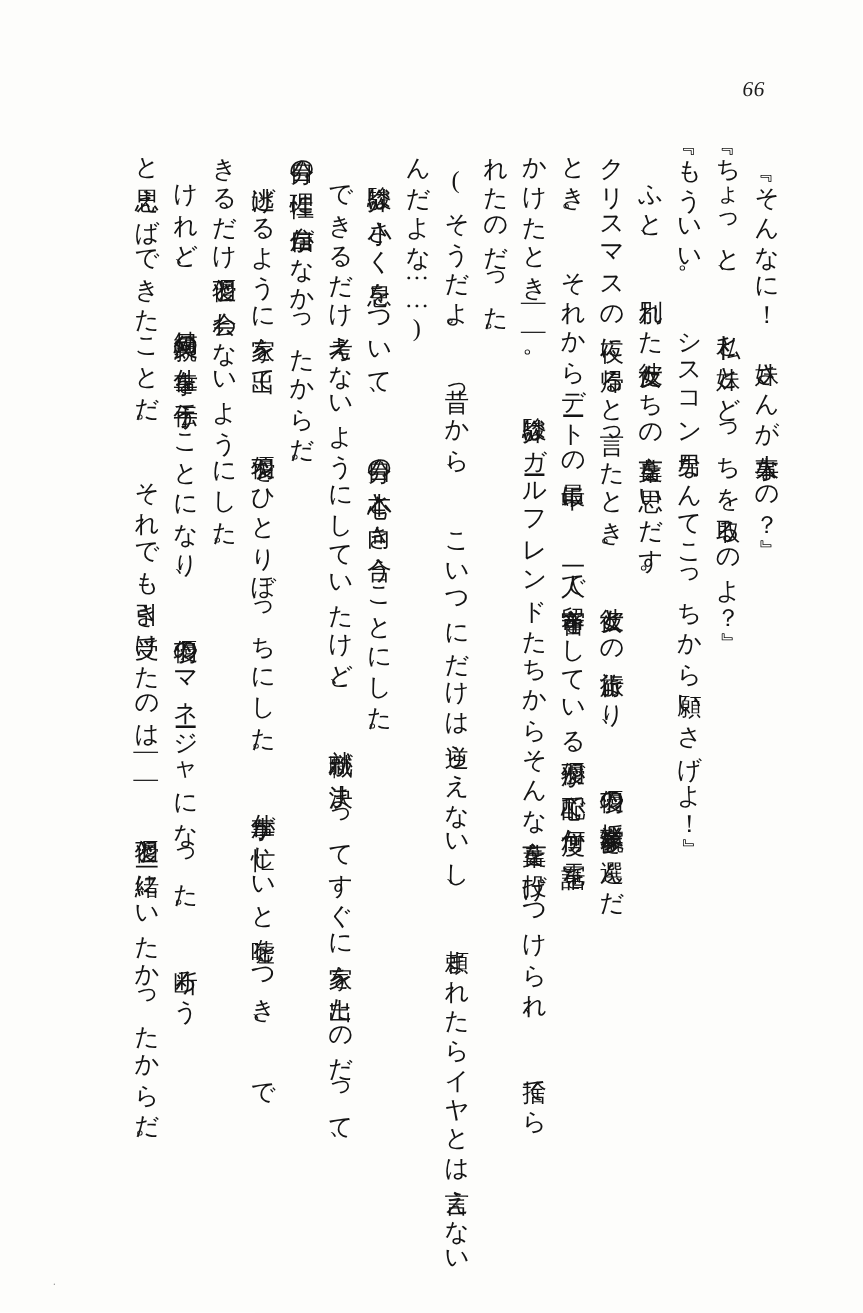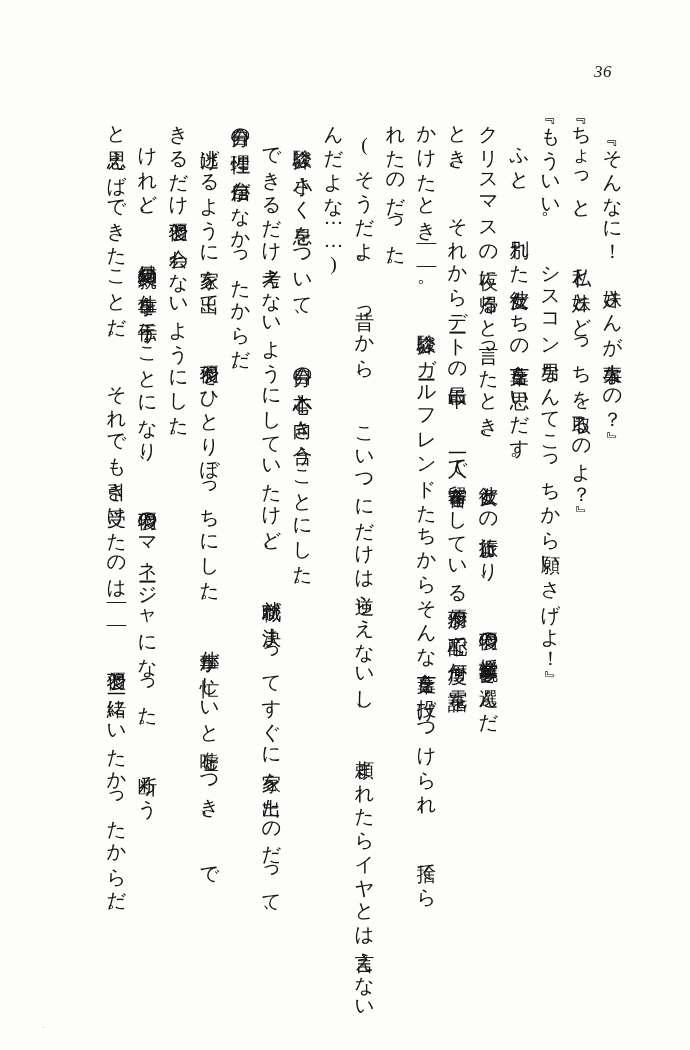--- a/index.html
+++ b/index.html
@@ -64,21 +64,21 @@
     font-size: 9px;
     color: #9a9a9a;
     letter-spacing: 1px;
   }
 </style>
 </head>
 <body>
 
 <div class="page">
 
-  <div class="page-number">36</div>
+  <div class="page-number">66</div>
 
   <div class="text-body">
     <div class="line indent">『そんなに！ 妹さんが大事なの？』</div>
     <div class="line">『ちょっと、 私と妹とどっちを取るのよ？』</div>
     <div class="line">『もういい。 シスコン男なんてこっちから願いさげよ！』</div>
     <div class="line indent">ふと、 別れた彼女たちの言葉を思いだす。</div>
     <div class="line">クリスマスの夜に帰ると言ったとき。 彼女との旅行より、 優羽の授業参観を選んだ</div>
     <div class="line">とき。 それからデートの最中に、 一人で留守番をしている優羽が心配で何度か電話を</div>
     <div class="line">かけたとき――。　駿介はガールフレンドたちからそんな言葉を投げつけられ、 捨てら</div>
     <div class="line">れたのだった。</div>

